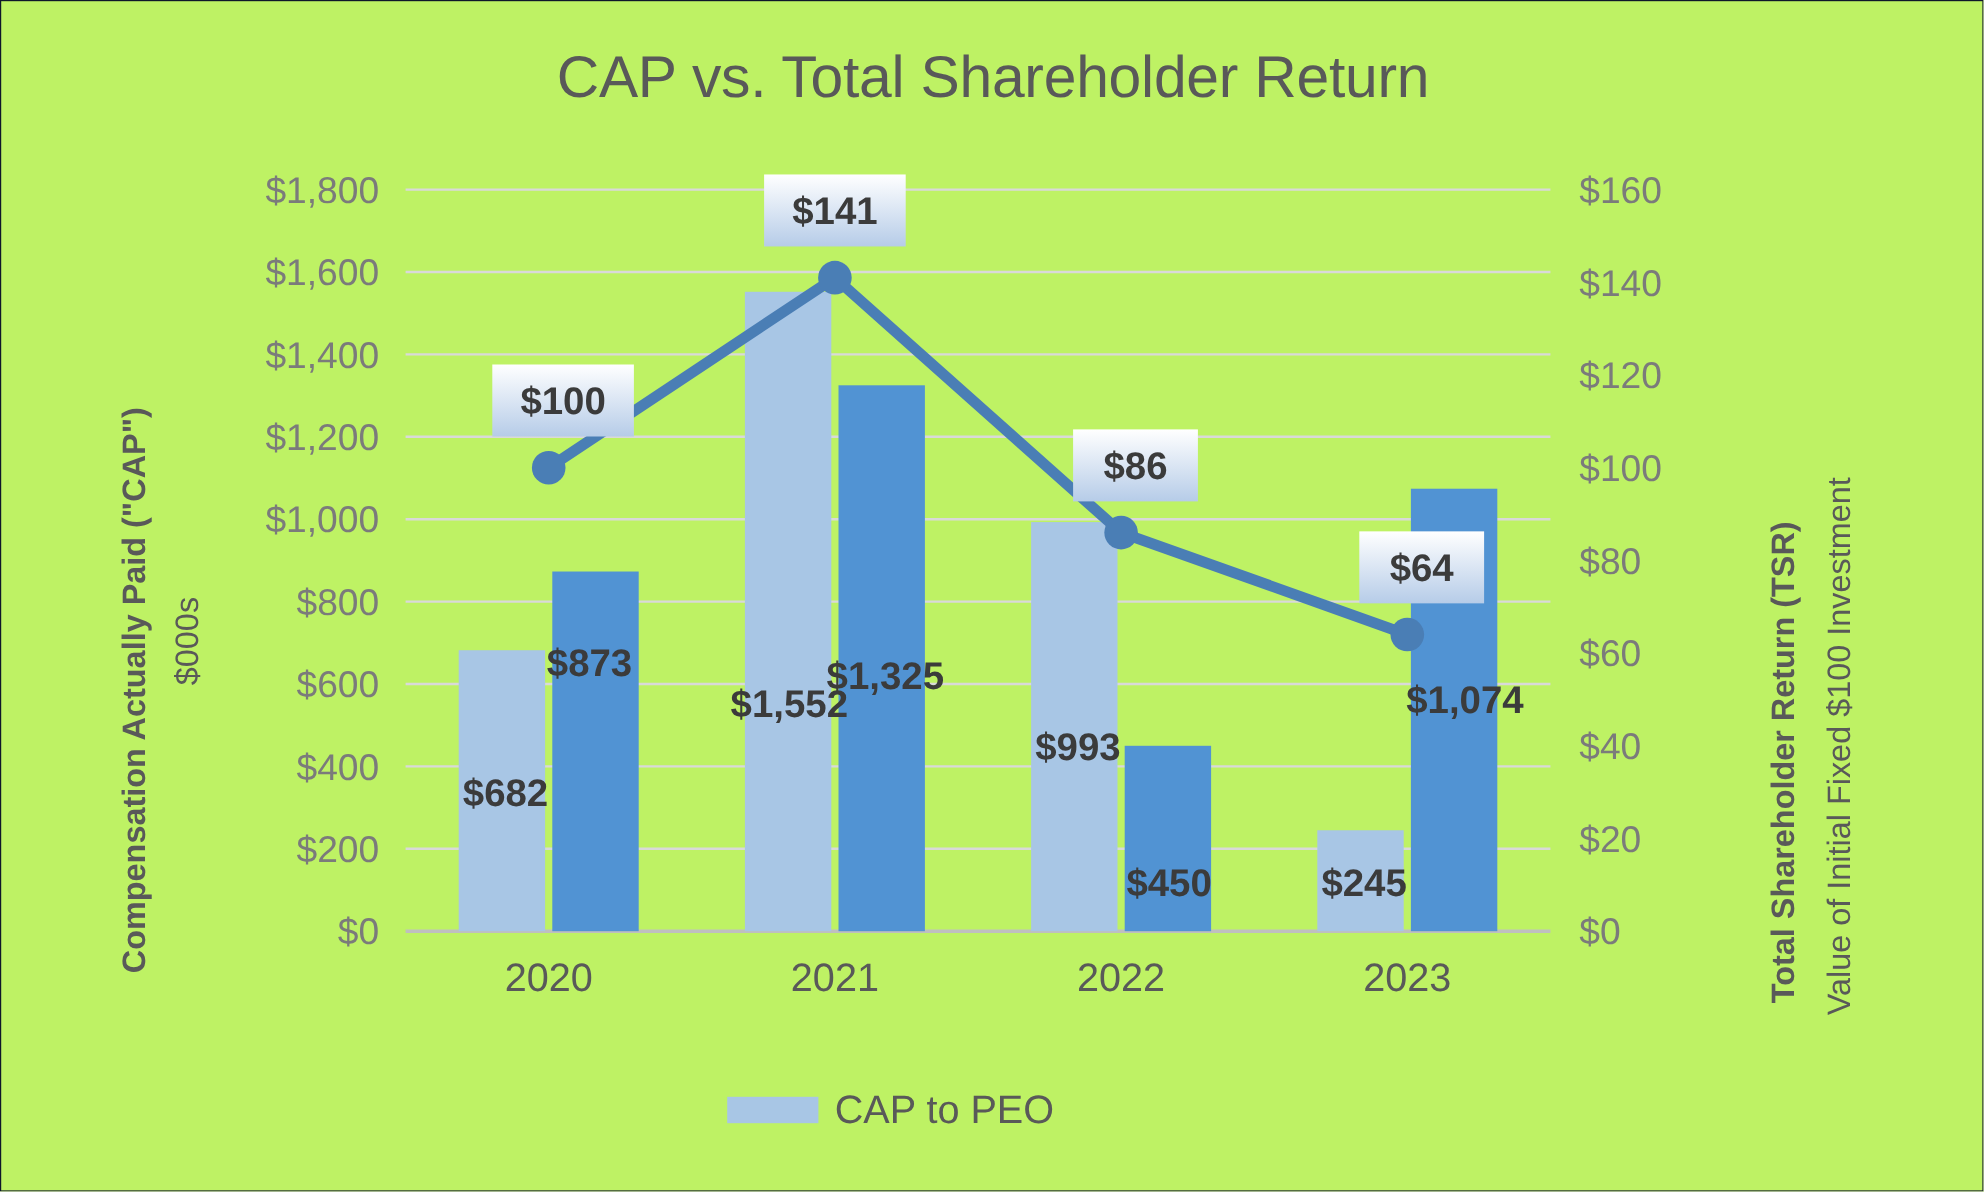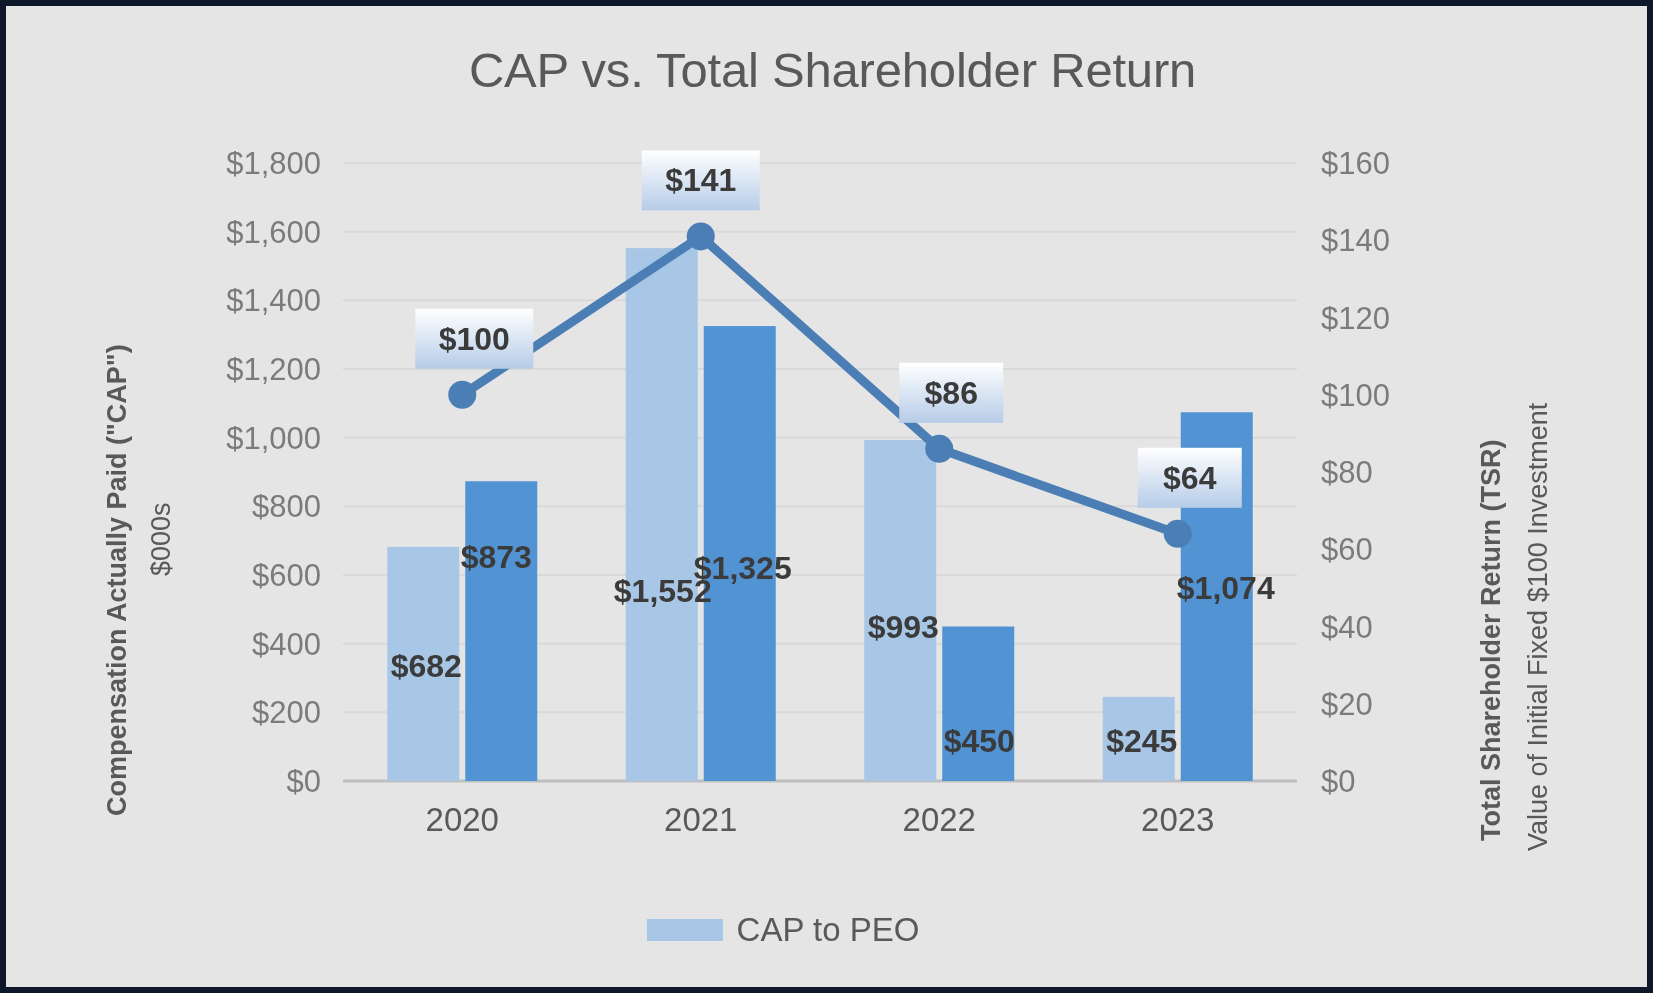--- a/index.html
+++ b/index.html
@@ -7,23 +7,23 @@
     padding: 0;
     background: #ffffff;
   }
   body {
     font-family: "Liberation Sans", sans-serif;
   }
   #page {
     position: relative;
     width: 1653px;
     height: 993px;
-    background: #e5e5e5;
+    background: #bef264;
     box-sizing: border-box;
-    border: 6px solid #0f172a;
+    border: 1px solid #0f172a;
     overflow: hidden;
   }
   #chart-title {
     position: absolute;
     left: 0;
     top: 36px;
     width: 1653px;
     text-align: center;
     font-size: 49px;
     color: #595959;
@@ -94,21 +94,20 @@
   }
   #legend {
     position: absolute;
     left: 0;
     top: 905px;
     width: 1482px;
     display: flex;
     justify-content: center;
     align-items: center;
     gap: 60px;
-    padding-left: 36px;
   }
   .legend-item {
     display: flex;
     align-items: center;
     gap: 14px;
   }
   .legend-swatch {
     width: 76px;
     height: 22px;
     display: block;

